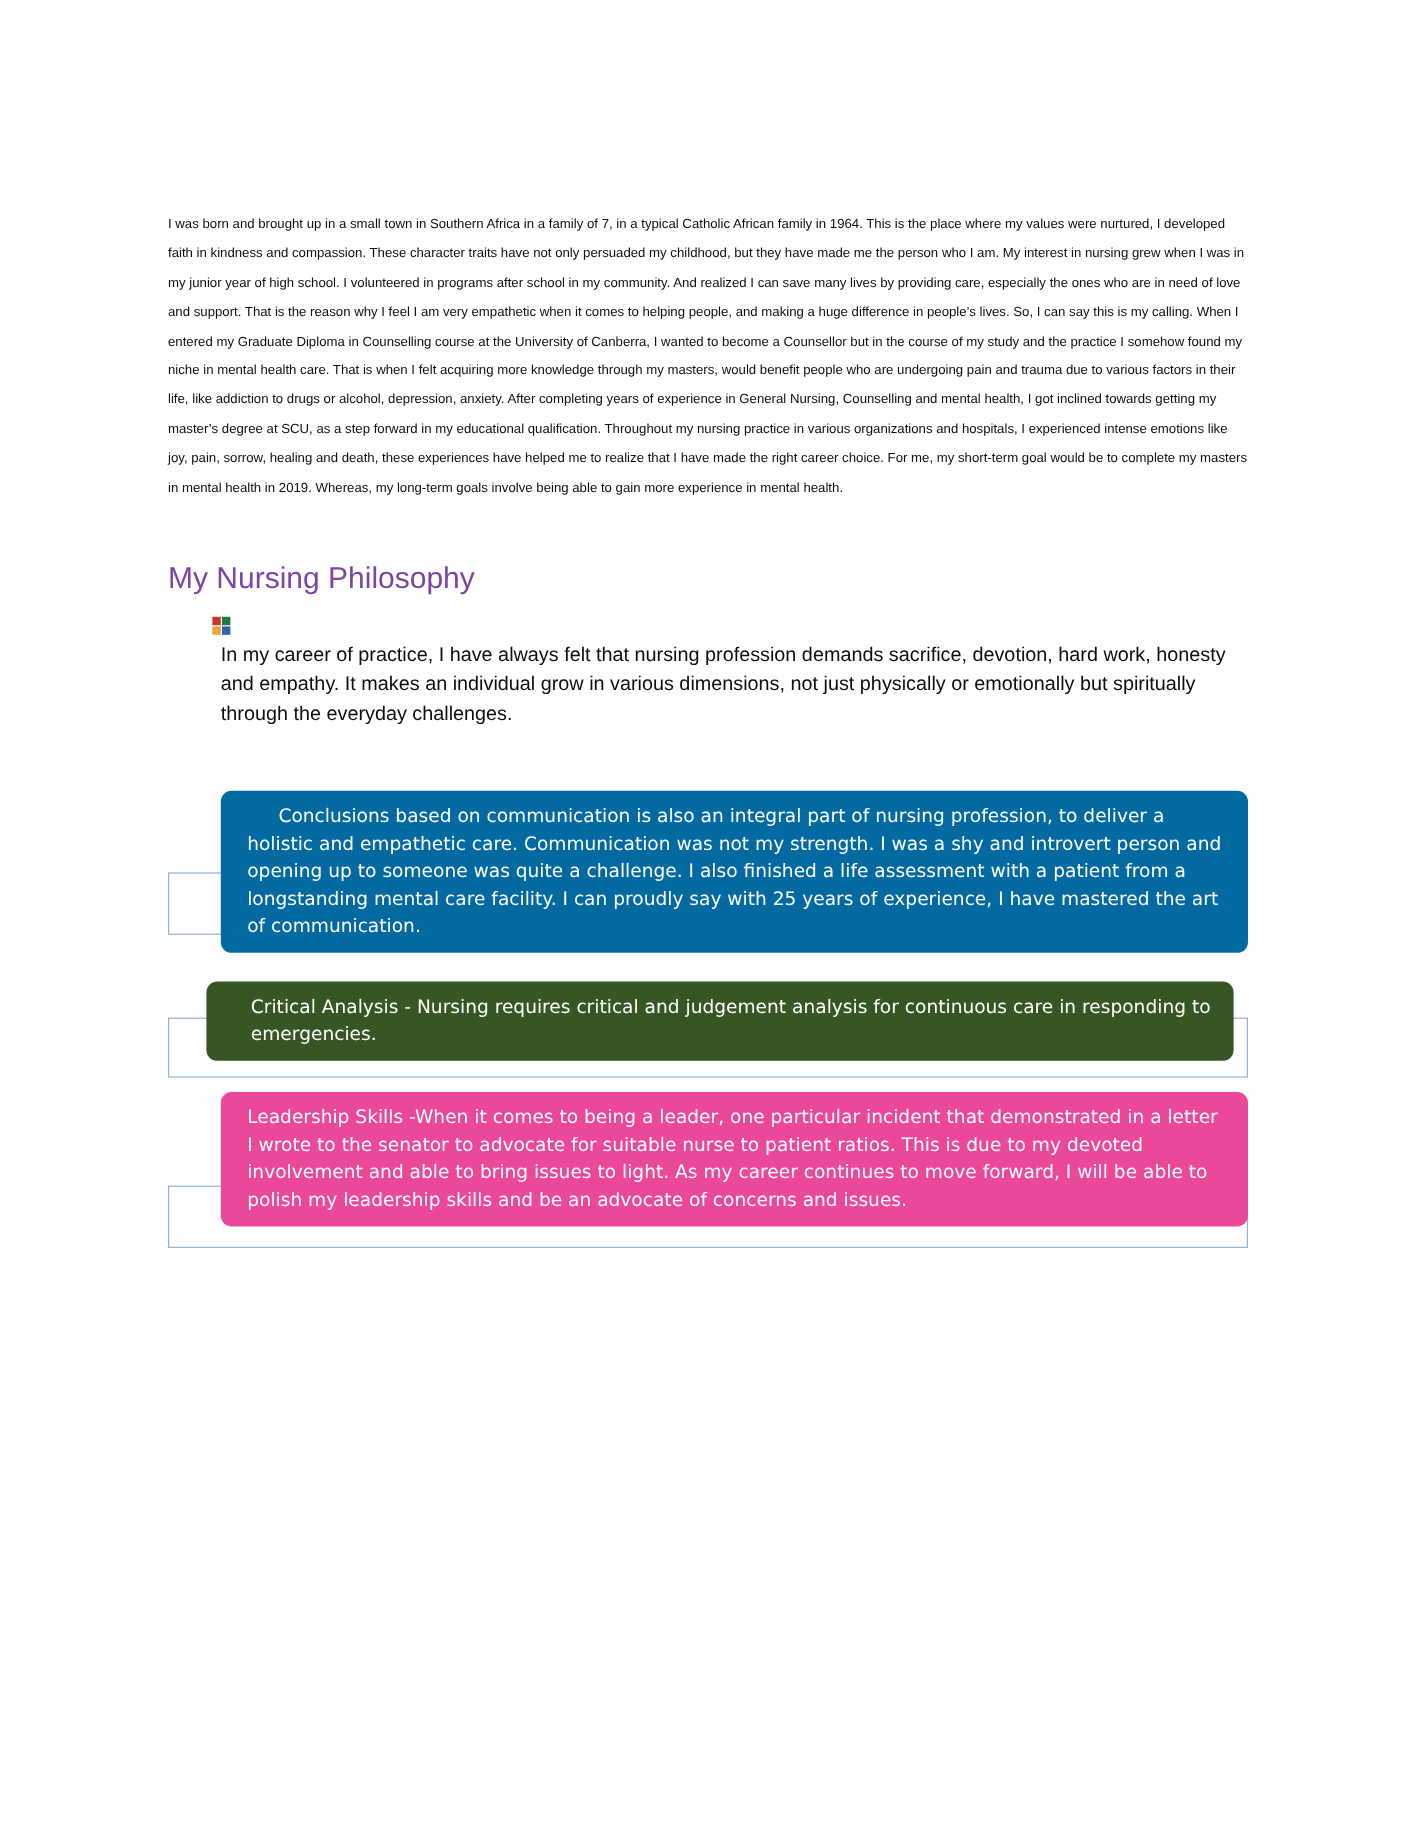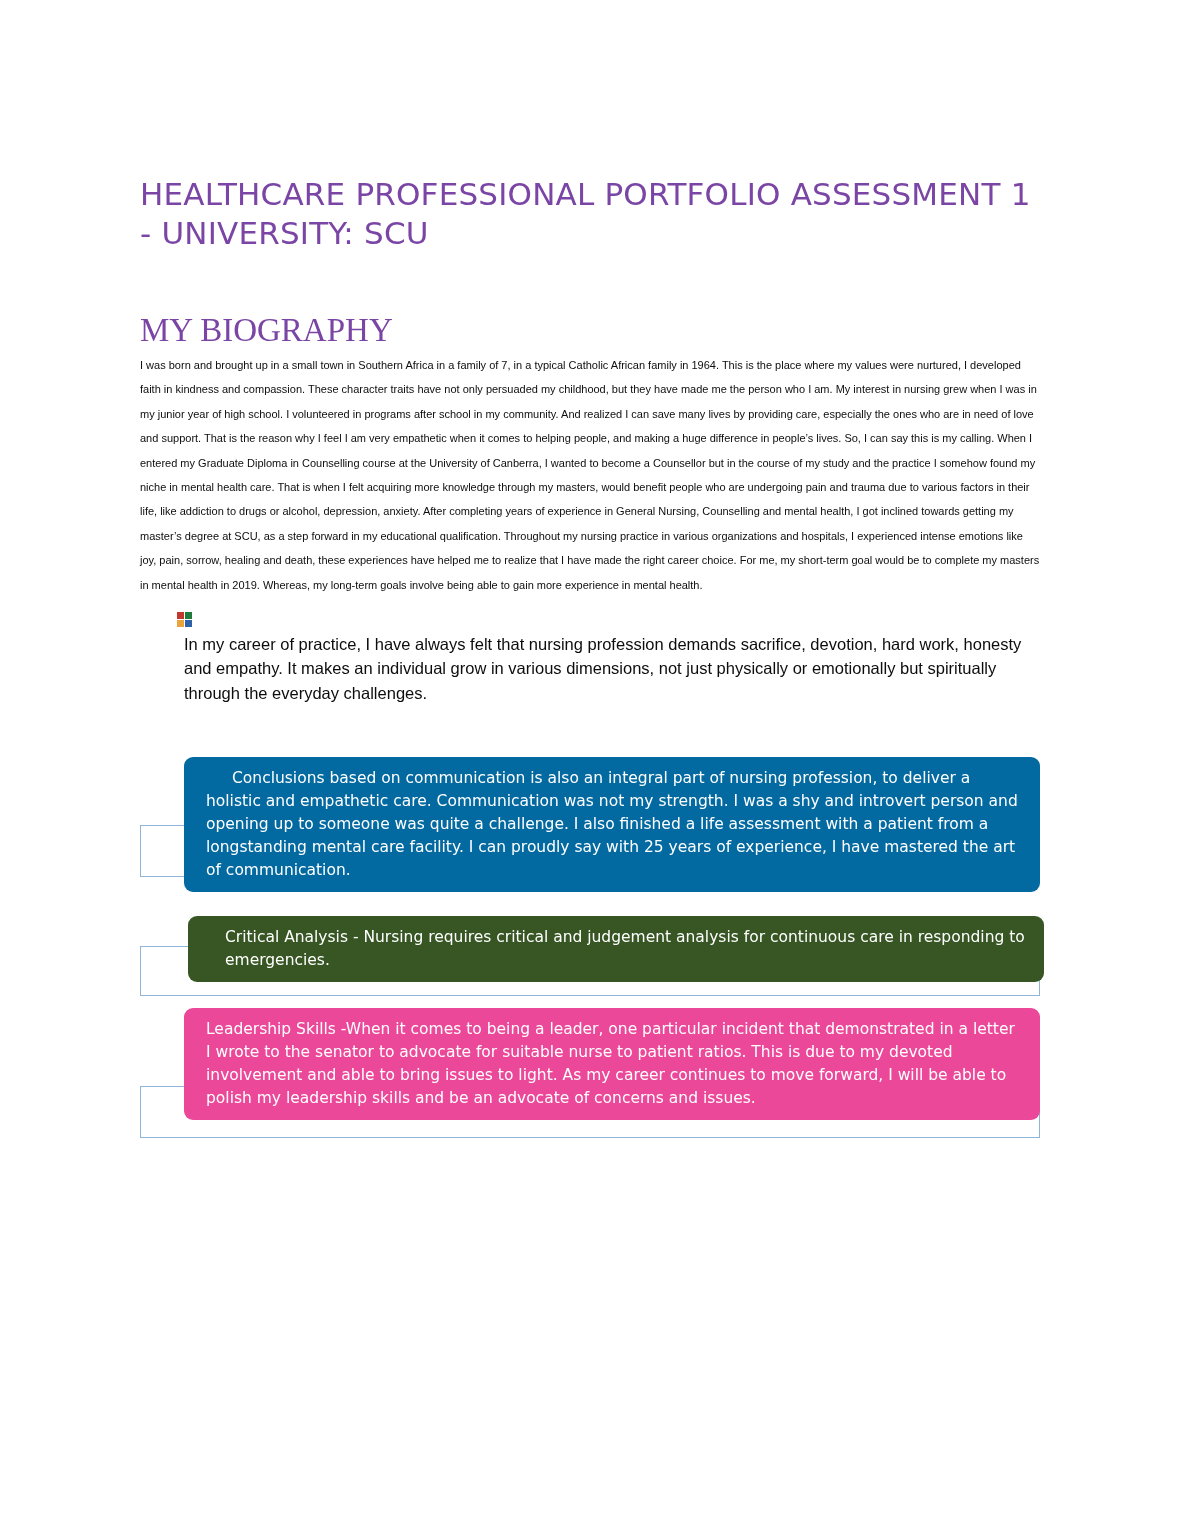--- a/index.html
+++ b/index.html
@@ -134,26 +134,25 @@
   .sa-box.green { background: #375623; }
   .sa-box.brown { background: #ec4899; }
   .sa-indent { padding-left: 26px; }
 </style>
 </head>
 <body>
 
 <div class="page">
   <div class="content">
 
-    <h1 class="doc-title">HEALTHCARE PROFESSIONAL PORTFOLIO ASSESSMENT 1 - UNIVERSITY: SCU</h1>
 
-    <h2 class="h-bio">MY BIOGRAPHY</h2>
 
     <p class="body-par">I was born and brought up in a small town in Southern Africa in a family of 7, in a typical Catholic African family in 1964. This is the place where my values were nurtured, I developed faith in kindness and compassion. These character traits have not only persuaded my childhood, but they have made me the person who I am. My interest in nursing grew when I was in my junior year of high school. I volunteered in programs after school in my community. And realized I can save many lives by providing care, especially the ones who are in need of love and support. That is the reason why I feel I am very empathetic when it comes to helping people, and making a huge difference in people’s lives. So, I can say this is my calling. When I entered my Graduate Diploma in Counselling course at the University of Canberra, I wanted to become a Counsellor but in the course of my study and the practice I somehow found my niche in mental health care. That is when I felt acquiring more knowledge through my masters, would benefit people who are undergoing pain and trauma due to various factors in their life, like addiction to drugs or alcohol, depression, anxiety. After completing years of experience in General Nursing, Counselling and mental health, I got inclined towards getting my master’s degree at SCU, as a step forward in my educational qualification. Throughout my nursing practice in various organizations and hospitals, I experienced intense emotions like joy, pain, sorrow, healing and death, these experiences have helped me to realize that I have made the right career choice. For me, my short-term goal would be to complete my masters in mental health in 2019. Whereas, my long-term goals involve being able to gain more experience in mental health.</p>
 
+    <h2 class="h-phil">My Nursing Philosophy</h2>
 
     <div class="bullet-row">
       <span class="bullet-marker">
         <span class="q q1"></span>
           <span class="q q2"></span>
           <span class="q q3"></span>
           <span class="q q4"></span>
       </span>
       <span class="bullet-text">In my career of practice, I have always felt that nursing profession demands sacrifice, devotion, hard work, honesty and empathy. It makes an individual grow in various dimensions, not just physically or emotionally but spiritually through the everyday challenges.</span>
     </div>
@@ -162,21 +161,21 @@
 
       <div class="sa-item">
         <div class="sa-frame" style="left:0px; top:68px; width:900px; height:52px;"></div>
         <div class="sa-box blue" style="margin-left:44px; width:856px;">
           <span class="sa-indent">Conclusions based on communication is also an integral part of nursing profession, to deliver a holistic and empathetic care. Communication was not my strength. I was a shy and introvert person and opening up to someone was quite a challenge. I also finished a life assessment with a patient from a longstanding mental care facility. I can proudly say with 25 years of experience, I have mastered the art of communication.</span>
         </div>
       </div>
 
       <div class="sa-item" style="margin-top:24px;">
         <div class="sa-frame" style="left:0px; top:30px; width:900px; height:50px;"></div>
-        <div class="sa-box green" style="margin-left:48px; width:856px;padding-left:37px;">
+        <div class="sa-box green" style="margin-left:32px; width:856px;padding-left:37px;">
           <span>Critical Analysis - Nursing requires critical and judgement analysis for continuous care in responding to emergencies.</span>
         </div>
       </div>
 
       <div class="sa-item" style="margin-top:26px;">
         <div class="sa-frame" style="left:0px; top:78px; width:900px; height:52px;"></div>
         <div class="sa-box brown" style="margin-left:44px; width:856px;">
           <span>Leadership Skills -When it comes to being a leader, one particular incident that demonstrated in a letter I wrote to the senator to advocate for suitable nurse to patient ratios. This is due to my devoted involvement and able to bring issues to light. As my career continues to move forward, I will be able to polish my leadership skills and be an advocate of concerns and issues.</span>
         </div>
       </div>

